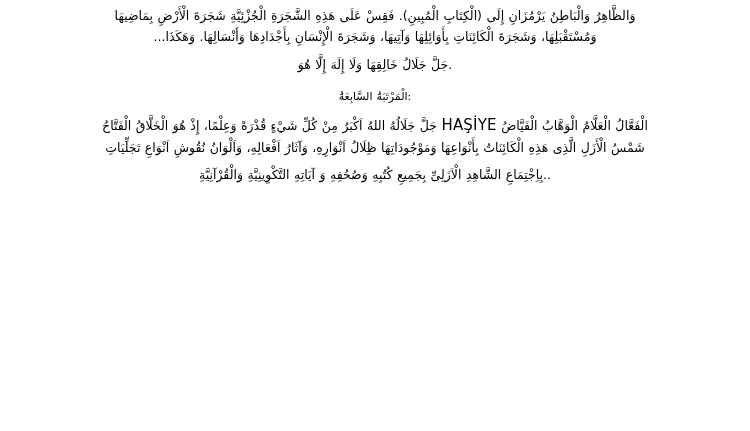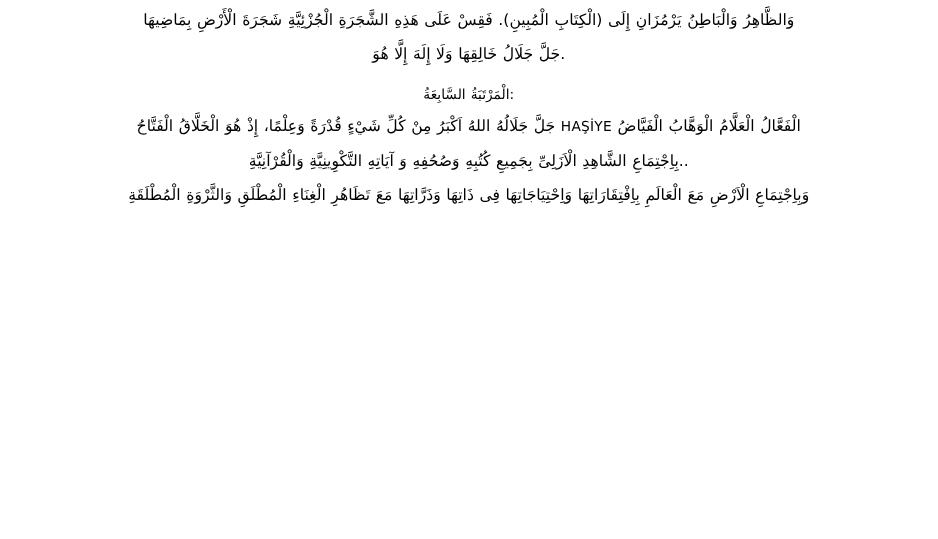--- a/index.html
+++ b/index.html
@@ -36,52 +36,53 @@
   .block-spacer {
     height: 6px;
   }
   .heading {
     font-size: 11px;
   }
   .latin {
     font-family: "DejaVu Sans", sans-serif;
     direction: ltr;
     unicode-bidi: isolate;
-    font-size: 11px;
+    font-size: 15px;
     letter-spacing: 0.2px;
   }
 </style>
 </head>
 <body>
 
 <div class="page">
 
   <p class="para">وَالظَّاهِرُ وَالْبَاطِنُ يَرْمُزَانِ إِلَى (الْكِتَابِ الْمُبِينِ). فَقِسْ عَلَى هَذِهِ الشَّجَرَةِ الْجُزْئِيَّةِ شَجَرَةَ الْأَرْضِ بِمَاضِيهَا</p>
+  <p class="para">وَمُسْتَقْبَلِهَا، وَشَجَرَةَ الْكَائِنَاتِ بِأَوَائِلِهَا وَآتِيهَا، وَشَجَرَةَ الْإِنْسَانِ بِأَجْدَادِهَا وَأَنْسَالِهَا. وَهَكَذَا...</p>
 
   <div class="block-spacer"></div>
 
   <p class="para">.جَلَّ جَلَالُ خَالِقِهَا وَلَا إِلَهَ إِلَّا هُوَ</p>
 
   <div class="block-spacer"></div>
 
 
   <div class="block-spacer"></div>
 
   <p class="para heading">:الْمَرْتَبَةُ السَّابِعَةُ</p>
 
   <div class="block-spacer"></div>
 
   <p class="para">
     <span>الْفَعَّالُ الْعَلَّامُ الْوَهَّابُ الْفَيَّاضُ</span>
     <span class="latin">HAŞİYE</span>
     <span>جَلَّ جَلَالُهُ اللهُ اَكْبَرُ مِنْ كُلِّ شَيْءٍ قُدْرَةً وَعِلْمًا، إِذْ هُوَ الْخَلَّاقُ الْفَتَّاحُ</span>
   </p>
 
+  <p class="para">شَمْسُ الْأَزَلِ الَّذِى هَذِهِ الْكَائِنَاتُ بِأَنْوَاعِهَا وَمَوْجُودَاتِهَا ظِلَالُ اَنْوَارِهِ، وَآثَارُ اَفْعَالِهِ، وَاَلْوَانُ نُقُوشِ اَنْوَاعِ تَجَلِّيَاتِ</p>
 
   <div class="block-spacer"></div>
 
   <p class="para">..بِاِجْتِمَاعِ الشَّاهِدِ الْاَزَلِىِّ بِجَمِيعِ كُتُبِهِ وَصُحُفِهِ وَ آيَاتِهِ التَّكْوِينِيَّةِ وَالْقُرْآنِيَّةِ</p>
 
   <div class="block-spacer"></div>
 
-  <p class="para">وَبِاِجْتِمَاعِ الْاَرْضِ مَعَ الْعَالَمِ بِاِفْتِقَارَاتِهَا وَاِحْتِيَاجَاتِهَا فِى ذَاتِهَا وَذَرَّاتِهَا مَعَ تَظَاهُرِ الْغِنَاءِ الْمُطْلَقِ وَالثَّرْوَةِ الْمُطْلَقَةِ</p>
 
 </div>
 
 </body></html>

